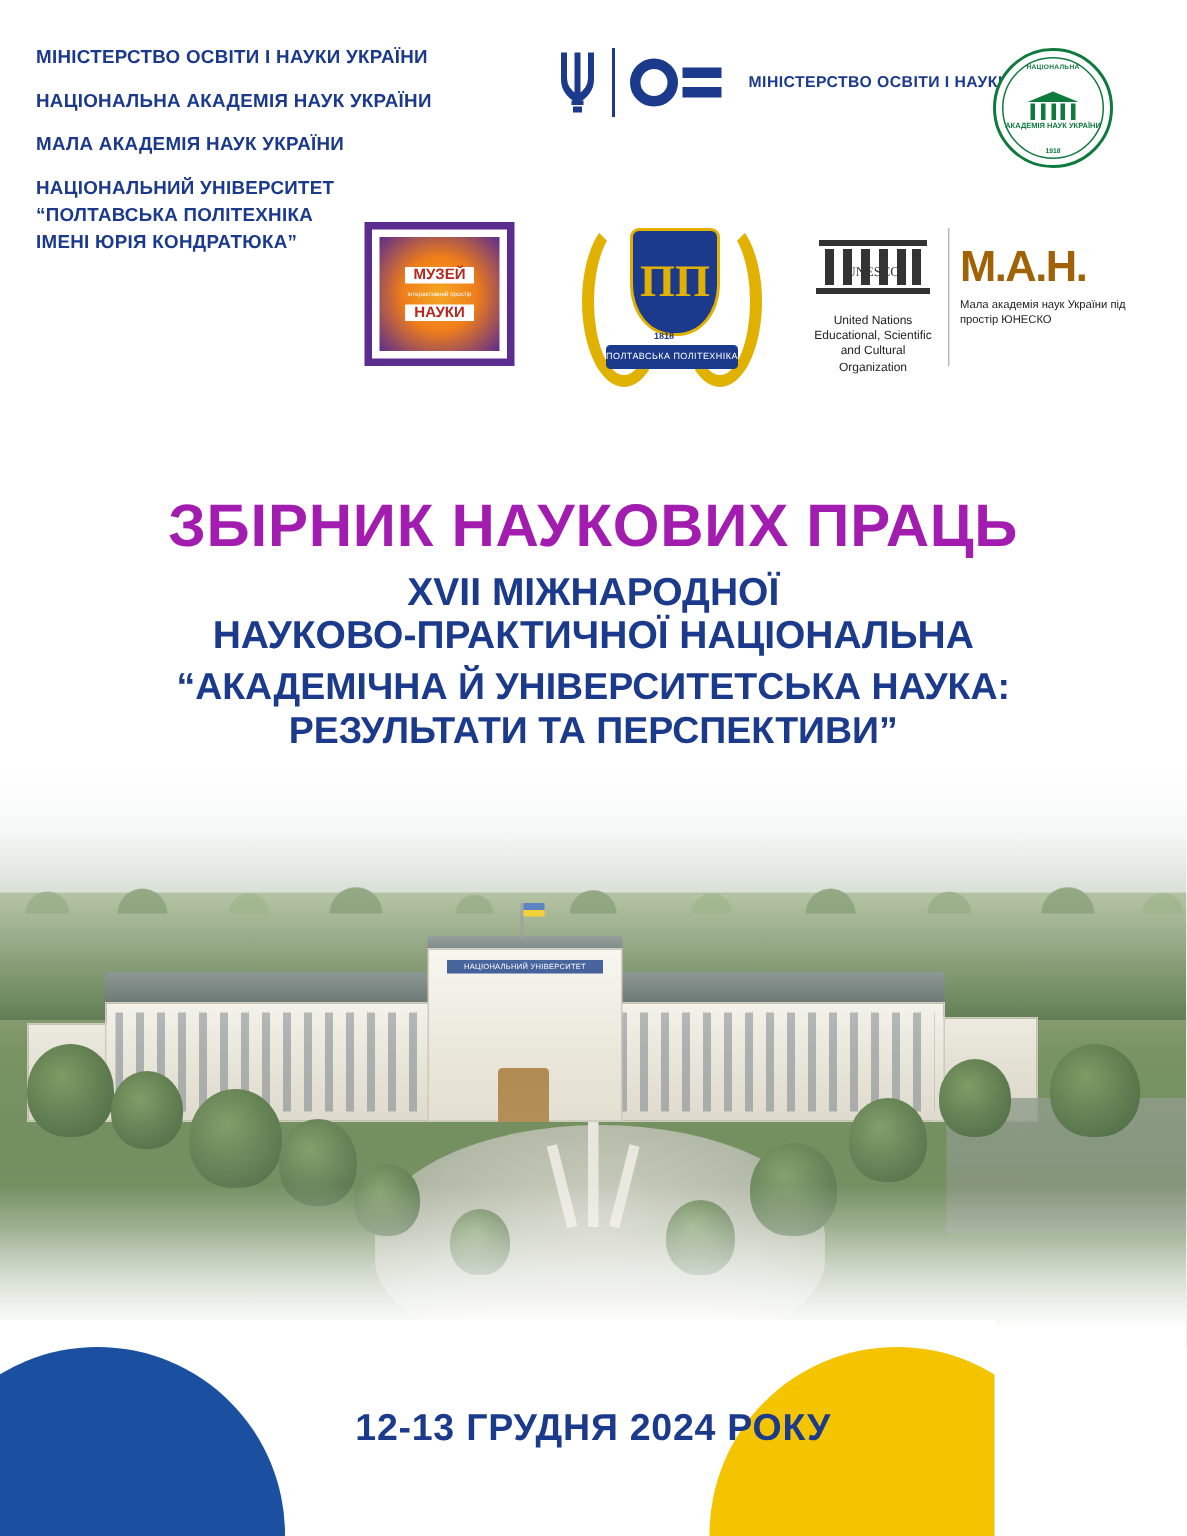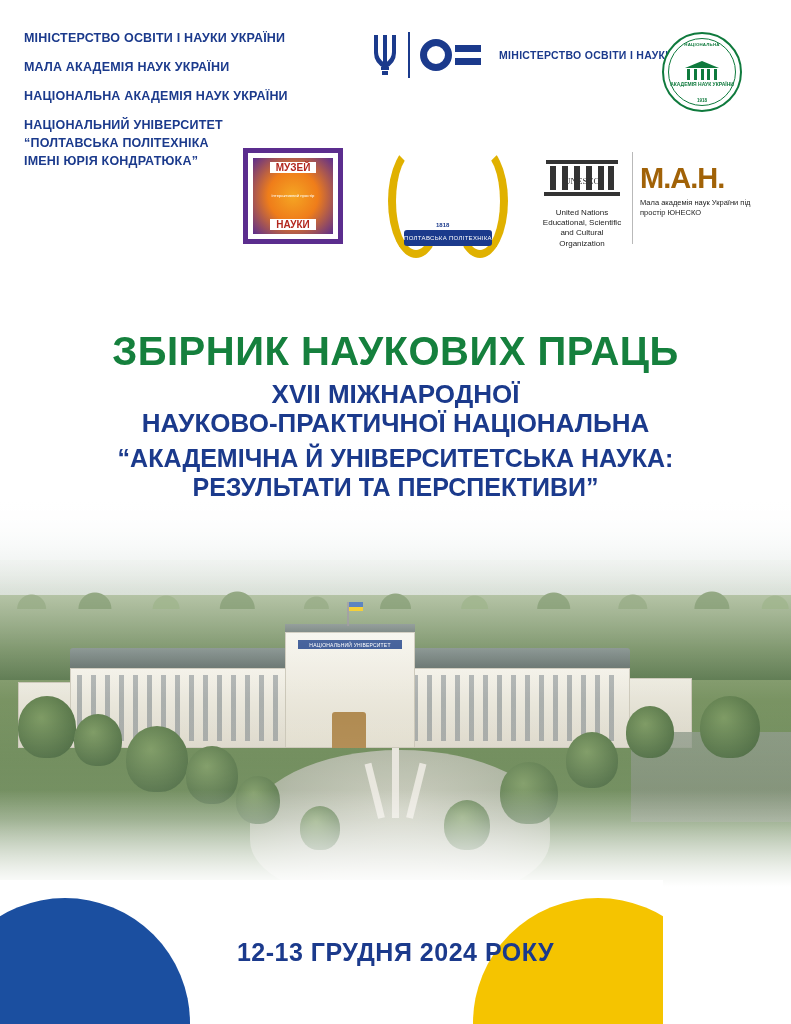--- a/index.html
+++ b/index.html
@@ -168,21 +168,21 @@
     background: #ffffff;
     padding: 5px;
   }
   .museum-inner {
     width: 100%; height: 100%;
     background: radial-gradient(circle at 50% 50%, #f5a623 0%, #ef7d1a 45%, #5b2d8e 100%);
     display: flex;
     flex-direction: column;
     align-items: center;
     justify-content: space-between;
-    padding: 4px 0;
+    padding: 20px 0;
     box-sizing: border-box;
   }
   .museum-top {
     font-size: 10px; font-weight: bold; color: #b3271e;
     background: #ffffff; padding: 0 6px;
   }
   .museum-mid {
     font-size: 4.2px; color: #ffffff; text-align:center; line-height:1.1;
   }
   .museum-bot {
@@ -287,21 +287,21 @@
     position: absolute;
     top: 330px;
     left: 0;
     width: 791px;
     text-align: center;
     z-index: 6;
   }
   .t-main {
     font-size: 40px;
     font-weight: bold;
-    color: #15803d;
+    color: #a21caf;
     letter-spacing: 0.5px;
     line-height: 1.05;
   }
   .t-sub1 {
     font-size: 26px;
     font-weight: bold;
     color: #1b3a8c;
     margin-top: 8px;
     line-height: 1.12;
   }
@@ -492,22 +492,22 @@
 </style>
 </head>
 <body>
 
 <div class="page">
 
   <div class="header">
 
     <div class="org-list">
       <div class="org-line">МІНІСТЕРСТВО ОСВІТИ І НАУКИ УКРАЇНИ</div>
+      <div class="org-line">НАЦІОНАЛЬНА АКАДЕМІЯ НАУК УКРАЇНИ</div>
       <div class="org-line">МАЛА АКАДЕМІЯ НАУК УКРАЇНИ</div>
-      <div class="org-line">НАЦІОНАЛЬНА АКАДЕМІЯ НАУК УКРАЇНИ</div>
       <div class="org-line tight">НАЦІОНАЛЬНИЙ УНІВЕРСИТЕТ</div>
       <div class="org-line tight">“ПОЛТАВСЬКА ПОЛІТЕХНІКА</div>
       <div class="org-line tight">ІМЕНІ ЮРІЯ КОНДРАТЮКА”</div>
     </div>
 
     <div class="mon-group">
       <div class="trident">
         <svg width="26" height="44" viewBox="0 0 26 44">
           <path d="M2 2 L2 20 Q2 30 13 36 Q24 30 24 20 L24 2 L20 2 L20 19 Q20 26 13 30 Q6 26 6 19 L6 2 Z" fill="#1b3a8c"></path>
           <rect x="11" y="2" width="4" height="30" fill="#1b3a8c"></rect>
@@ -548,20 +548,21 @@
       <div class="museum-inner">
         <div class="museum-top">МУЗЕЙ</div>
         <div class="museum-mid">інтерактивний простір</div>
         <div class="museum-bot">НАУКИ</div>
       </div>
     </div>
 
     <div class="poly">
       <div class="wreath-l"></div>
       <div class="wreath-r"></div>
+      <div class="shield">ПП</div>
       <div class="year">1818</div>
       <div class="ribbon">ПОЛТАВСЬКА ПОЛІТЕХНІКА</div>
     </div>
 
     <div class="unesco">
       <svg class="unesco-temple" viewBox="0 0 80 42">
         <rect x="4" y="2" width="72" height="4" fill="#333333"></rect>
         <rect x="8" y="8" width="6" height="24" fill="#333333"></rect>
         <rect x="20" y="8" width="6" height="24" fill="#333333"></rect>
         <rect x="32" y="8" width="6" height="24" fill="#333333"></rect>

